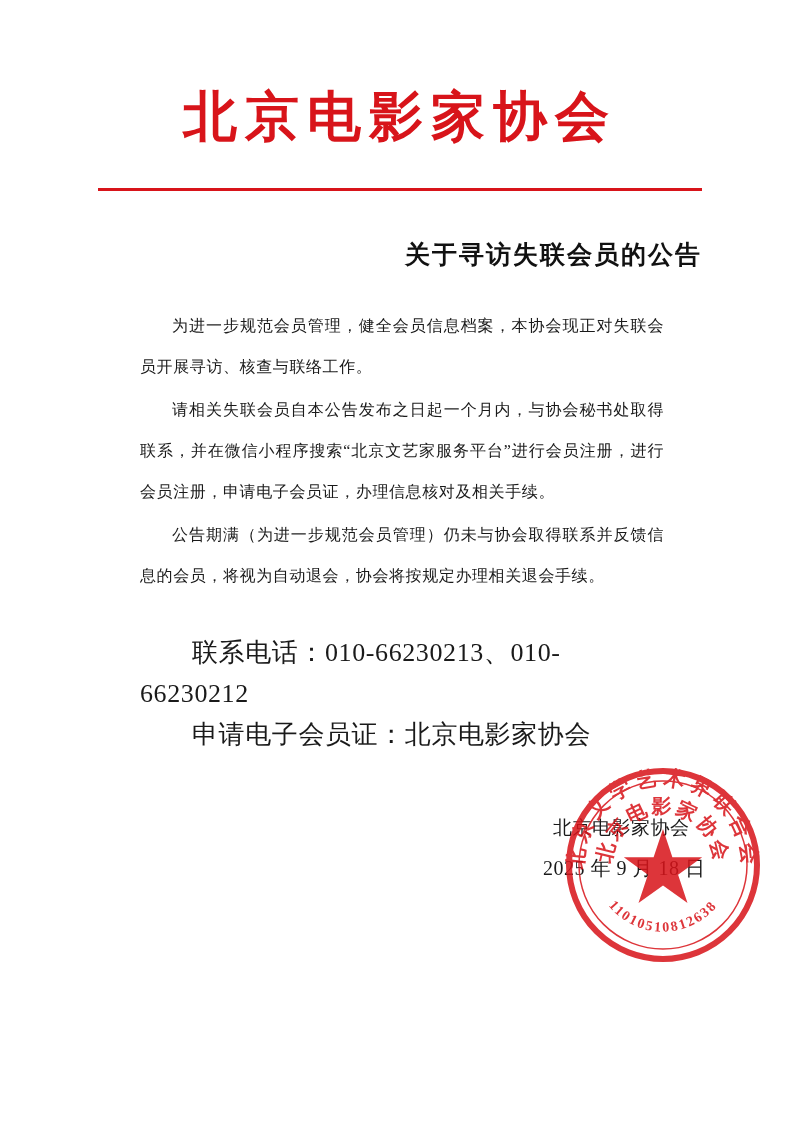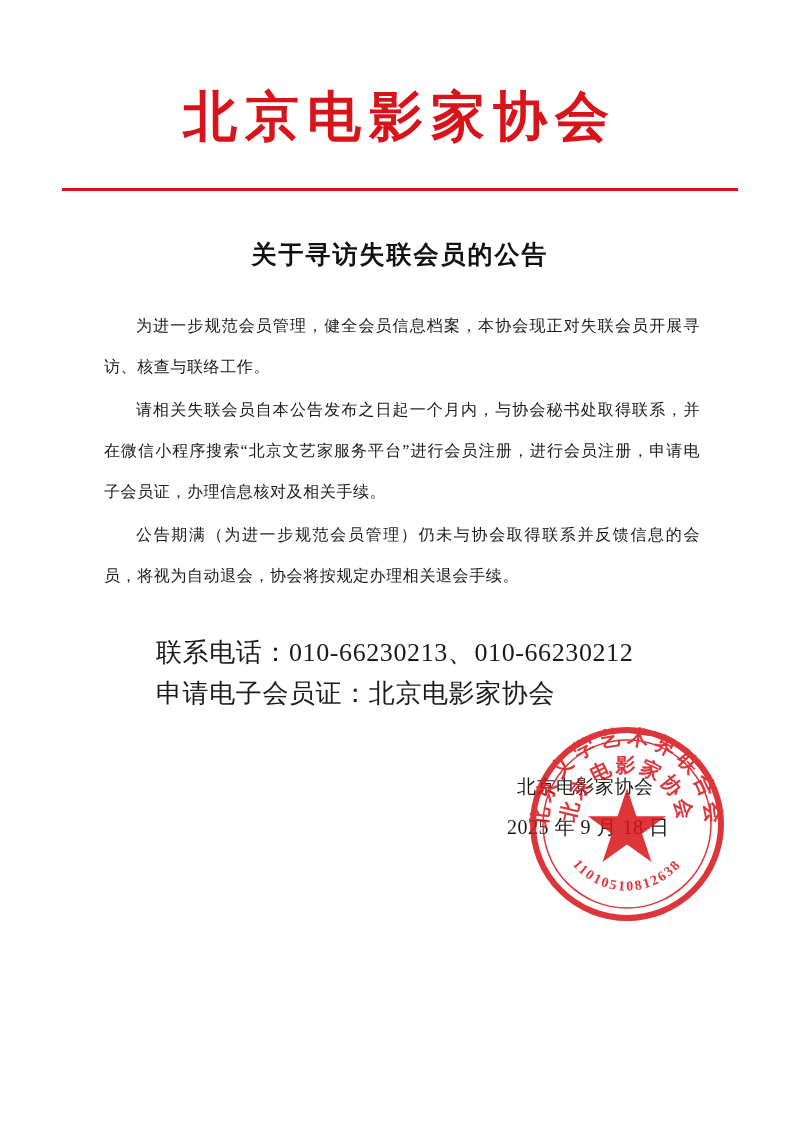--- a/index.html
+++ b/index.html
@@ -13,41 +13,41 @@
     font-family: "Liberation Serif", "DejaVu Serif", serif;
     color: #1a1a1a;
     position: relative;
     overflow: hidden;
   }
   .page {
     width: 800px;
     height: 1131px;
     position: relative;
     box-sizing: border-box;
-    padding: 0 62px;
+    padding: 0 98px;
   }
   .letterhead {
     text-align: center;
     padding-top: 86px;
   }
   .letterhead-title {
     color: #d8141a;
     font-size: 54px;
     font-weight: bold;
     letter-spacing: 8px;
     line-height: 1.15;
     font-family: "Liberation Serif", "DejaVu Serif", serif;
   }
   .letterhead-rule {
     margin-top: 40px;
     height: 3px;
     background: #d8141a;
   }
   .doc-title {
-    text-align: center;
+    text-align: right;
     font-size: 25px;
     font-weight: bold;
     letter-spacing: 2px;
     margin-top: 47px;
     color: #111;
   }
   .body-copy {
     margin-top: 34px;
     padding: 0 38px 0 42px;
   }

